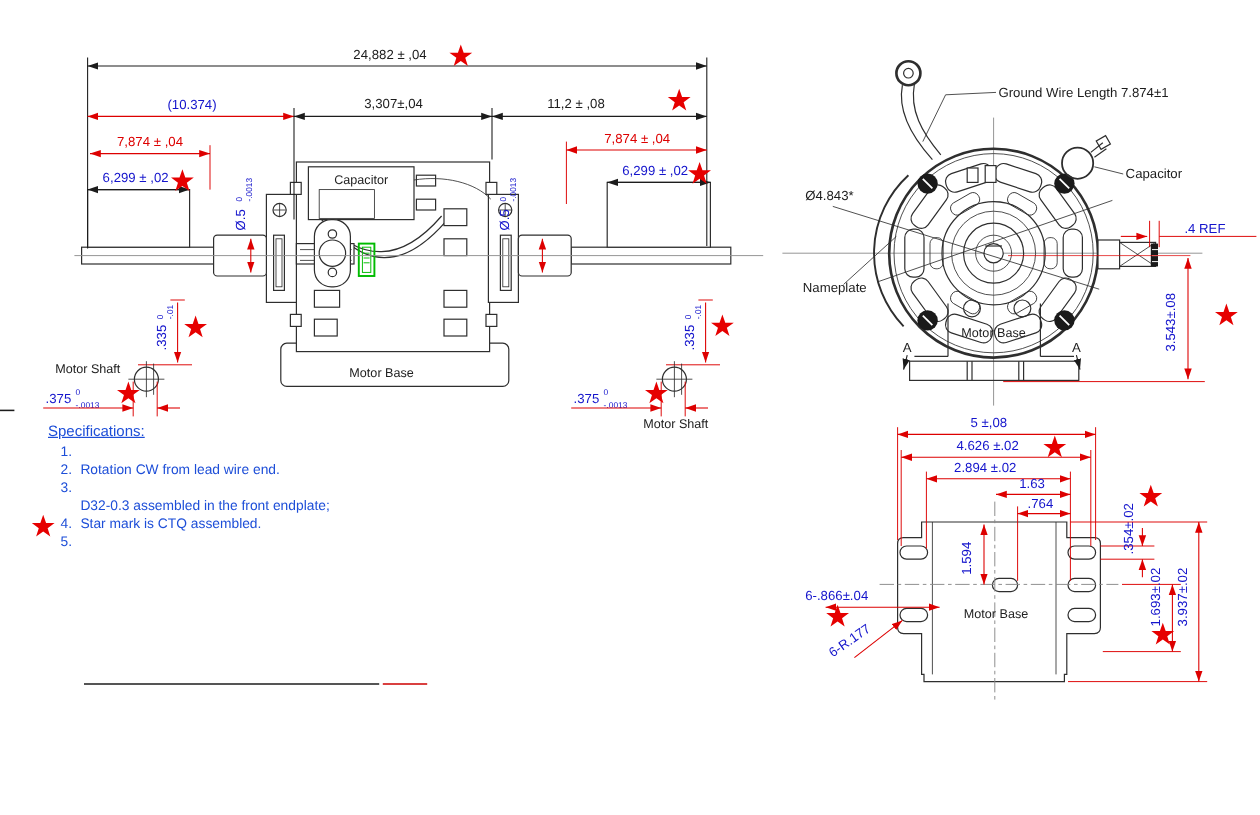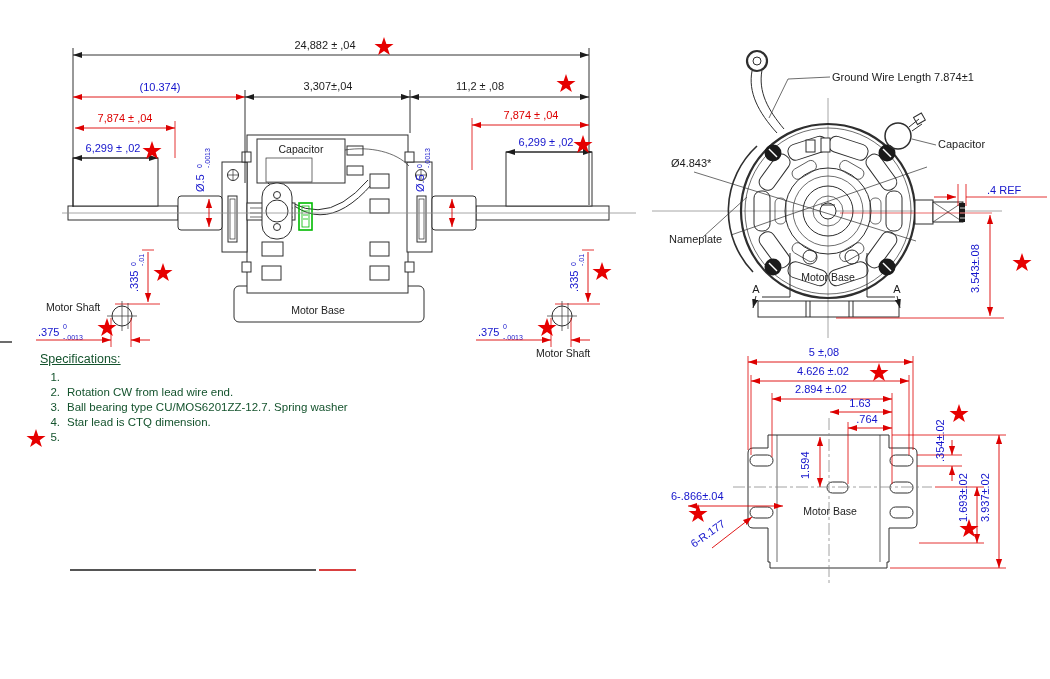--- a/index.html
+++ b/index.html
@@ -13,21 +13,21 @@
   .ts{font-size:7px;}
   .ol{fill:none;stroke:#2e2e2e;stroke-width:1;}
   .olw{fill:#fff;stroke:#2e2e2e;stroke-width:1;}
   .thin{fill:none;stroke:#2e2e2e;stroke-width:0.7;}
   .dl{fill:none;stroke:#dd0000;stroke-width:0.9;}
   .dle{fill:none;stroke:#dd0000;stroke-width:0.8;}
   .dk{fill:none;stroke:#1c1c1c;stroke-width:0.9;}
   .cl{fill:none;stroke:#909090;stroke-width:0.8;}
   .cld{fill:none;stroke:#8a8a8a;stroke-width:0.8;stroke-dasharray:12 3 3 3;}
   .grn{fill:none;stroke:#00bb00;}
-  .specs{position:absolute;left:40px;top:352px;width:340px;color:#14532d;}
+  .specs{position:absolute;left:40px;top:352px;width:340px;color:#1d4ed8;}
   .specs-heading{font-size:12.5px;text-decoration:underline;margin-bottom:4px;}
   .spec-row{display:flex;font-size:11.5px;line-height:15px;}
   .spec-num{width:20px;text-align:right;margin-right:7px;flex:none;}
   .spec-cont{margin-left:27px;font-size:11.5px;line-height:15px;}
   .spec-star{position:absolute;left:-14px;top:77px;}
 </style>
 </head>
 <body>
 
 <div class="stage">
@@ -416,25 +416,25 @@
   <div class="specs-heading">Specifications:</div>
   <div class="spec-row">
     <span class="spec-num">1.</span>
   </div>
   <div class="spec-row">
     <span class="spec-num">2.</span>
     <span>Rotation CW from lead wire end.</span>
   </div>
   <div class="spec-row">
     <span class="spec-num">3.</span>
-    <span>Ball bearing type CU/MOS6201ZZ-12.7. Spring washer</span>
   </div>
+  <div class="spec-cont">D32-0.3 assembled in the front endplate;</div>
   <div class="spec-row">
     <span class="spec-num">4.</span>
-    <span>Star lead is CTQ dimension.</span>
+    <span>Star mark is CTQ assembled.</span>
   </div>
   <div class="spec-row">
     <span class="spec-num">5.</span>
   </div>
   <svg class="spec-star" width="20" height="19">
         <use href="#star-sym" transform="translate(0,0)"></use>
       </svg>
 </div>
 </div>
 

